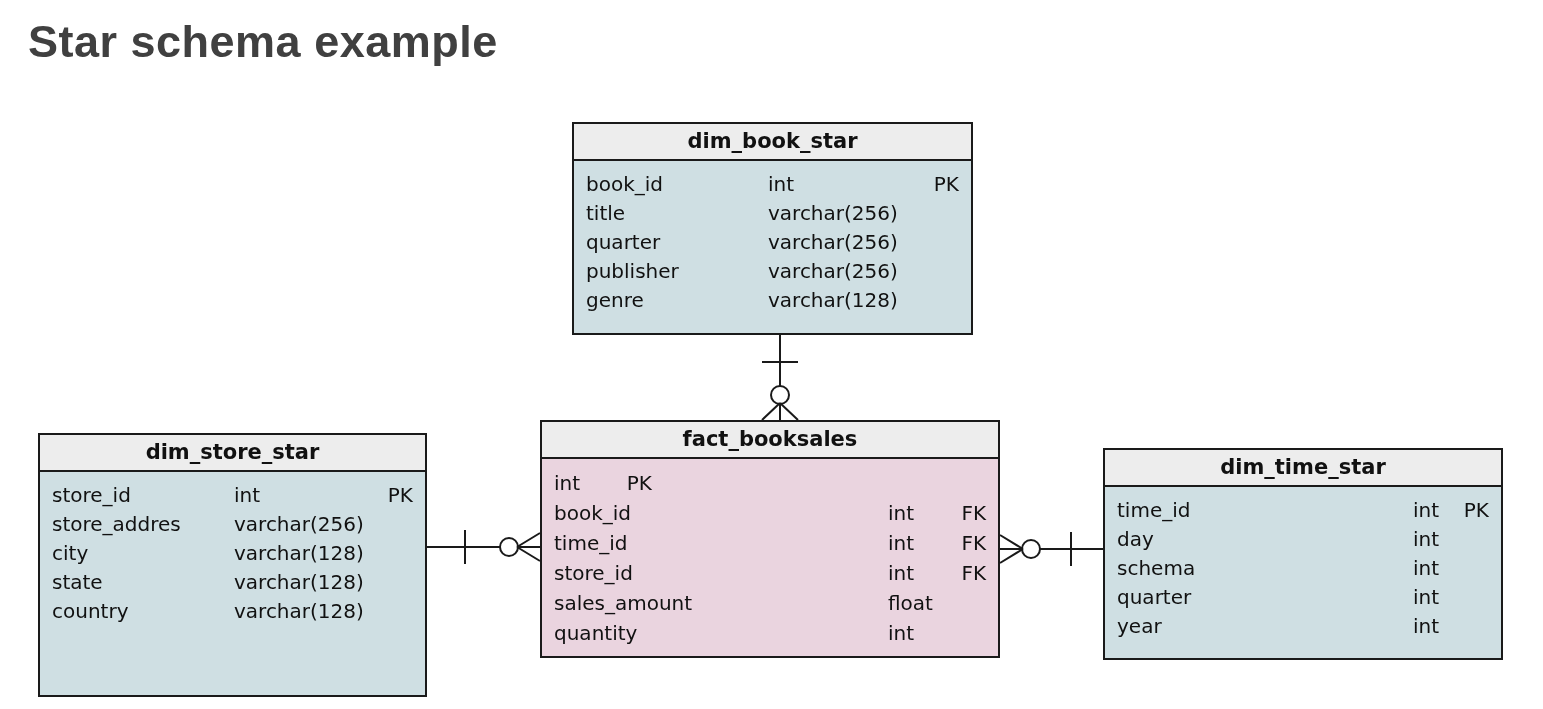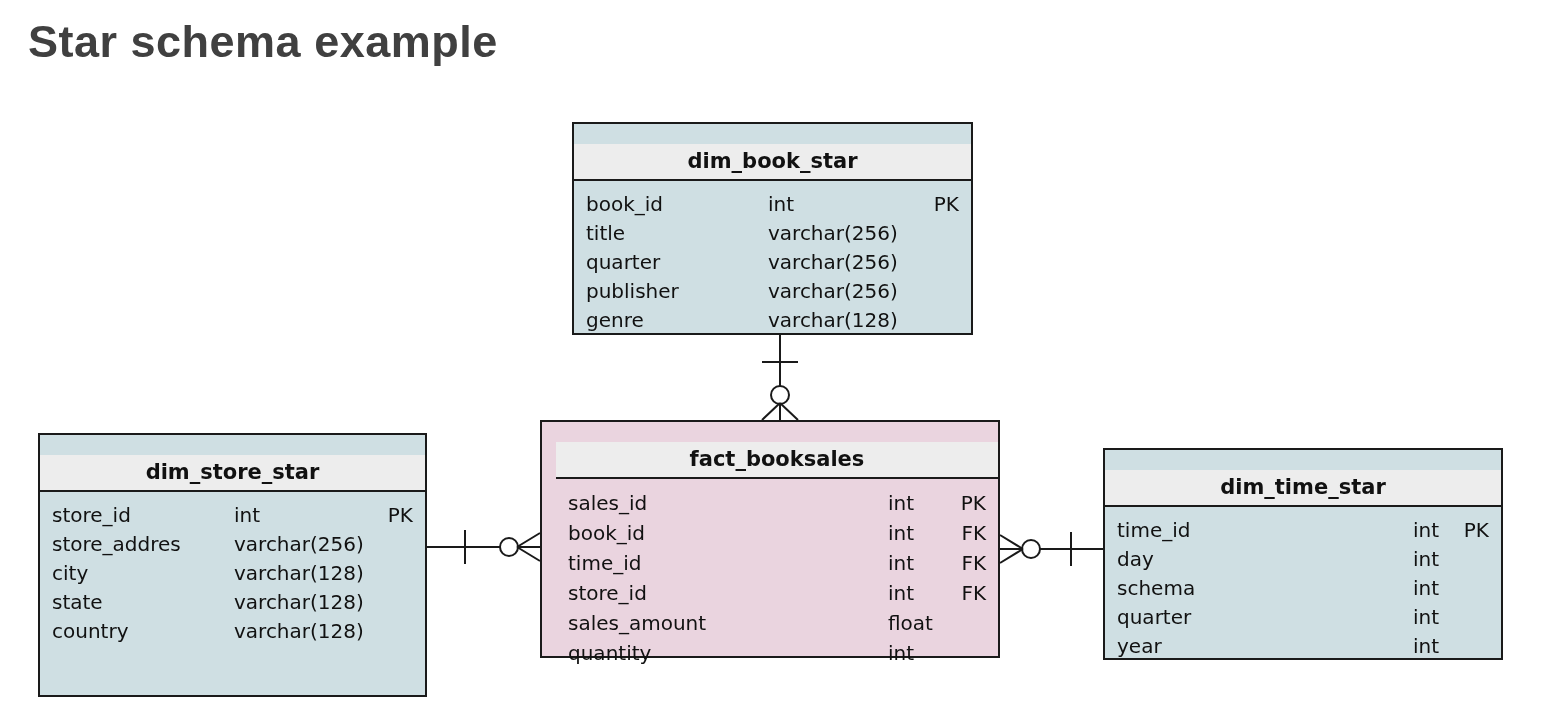--- a/index.html
+++ b/index.html
@@ -13,28 +13,27 @@
     position:absolute;left:28px;top:16px;
     font-family:"Liberation Sans",sans-serif;
     font-size:45px;font-weight:800;letter-spacing:0.5px;
     color:#404040;
   }
   .er-table{
     position:absolute;box-sizing:border-box;
     border:2px solid #1a1a1a;
     background:#cfdfe3;
   }
-  .er-table.fact{background:#ead4df;padding-left:14px;}
+  .er-table.fact{background:#ead4df;}
   .t-header{
     box-sizing:border-box;
     background:#ededed;
     border-bottom:2px solid #1a1a1a;
     text-align:center;font-weight:bold;font-size:21px;
     padding:5px 4px 6px 4px;
-    margin-top:20px;
   }
   .t-body{padding:9px 0 0 0;}
   .row{display:flex;padding:0 12px;font-size:20px;line-height:29px;white-space:nowrap;}
   .fact .row{line-height:30px;}
   
   .tbl-book .c-name,.tbl-store .c-name{width:182px;flex:none;}
   .tbl-book .c-type,.tbl-store .c-type{flex:1;text-align:left;}
   .tbl-book .c-key,.tbl-store .c-key{width:36px;flex:none;text-align:right;}
   .tbl-fact .c-name{flex:1;}
   .tbl-fact .c-type{width:62px;flex:none;text-align:left;}
@@ -108,21 +107,20 @@
       <span class="c-type">varchar(128)</span>
       <span class="c-key"></span>
     </div>
   </div>
 </div>
 
 <div class="er-table fact tbl-fact" style="left:540px;top:420px;width:460px;height:238px;">
   <div class="t-header">fact_booksales</div>
   <div class="t-body">
     <div class="row">
-      <span class="c-name">sales_id</span>
       <span class="c-type">int</span>
       <span class="c-key">PK</span>
     </div>
     <div class="row">
       <span class="c-name">book_id</span>
       <span class="c-type">int</span>
       <span class="c-key">FK</span>
     </div>
     <div class="row">
       <span class="c-name">time_id</span>

